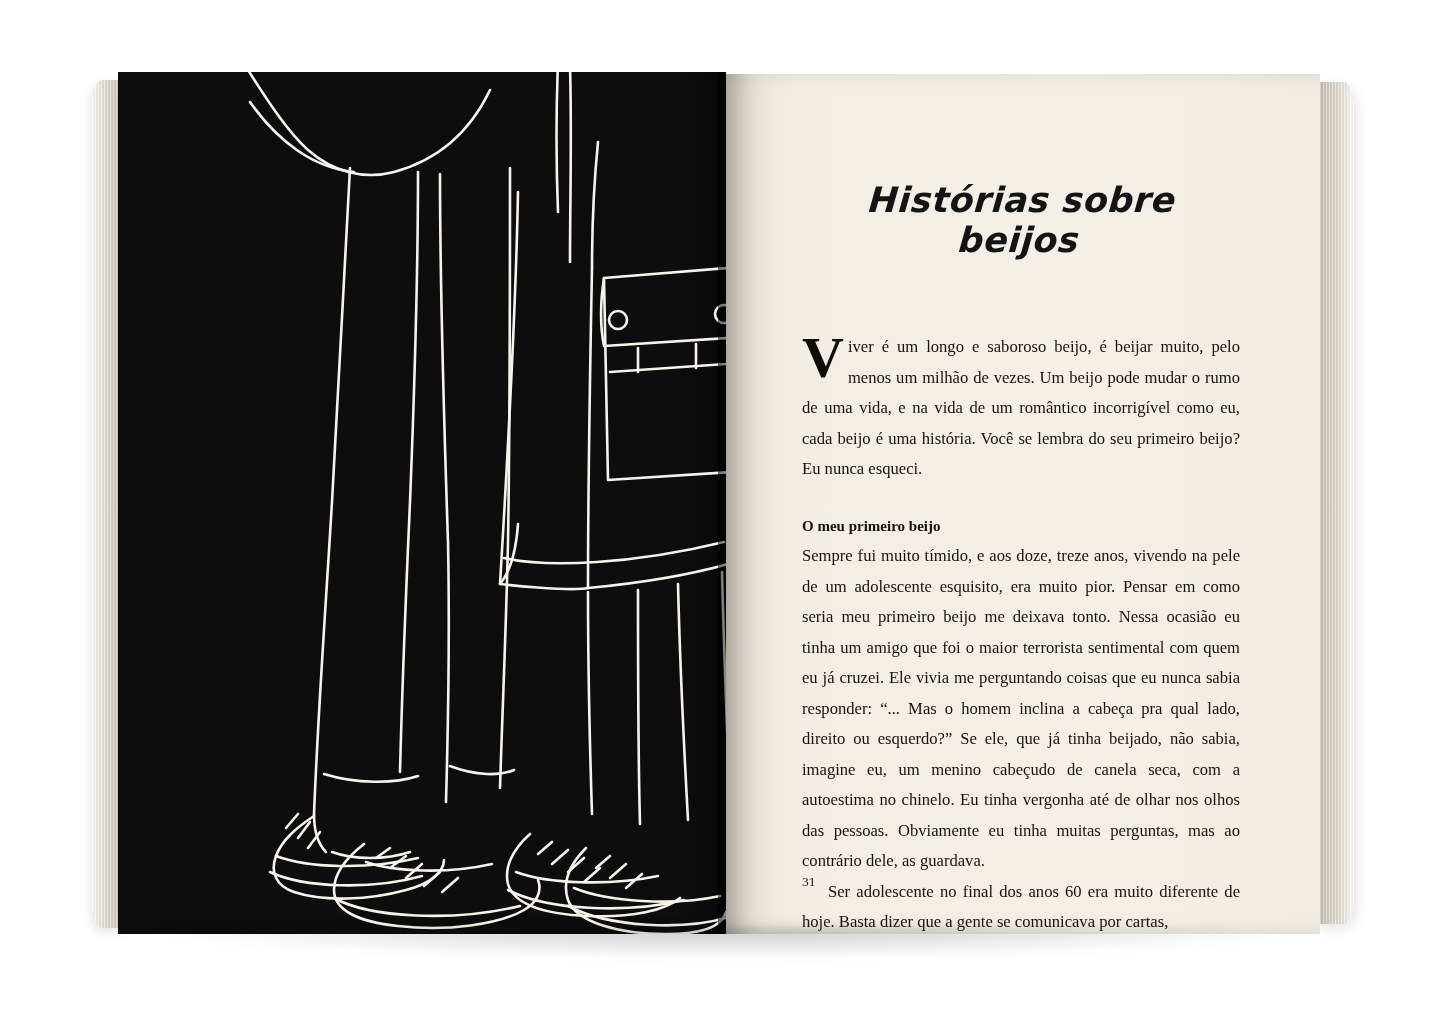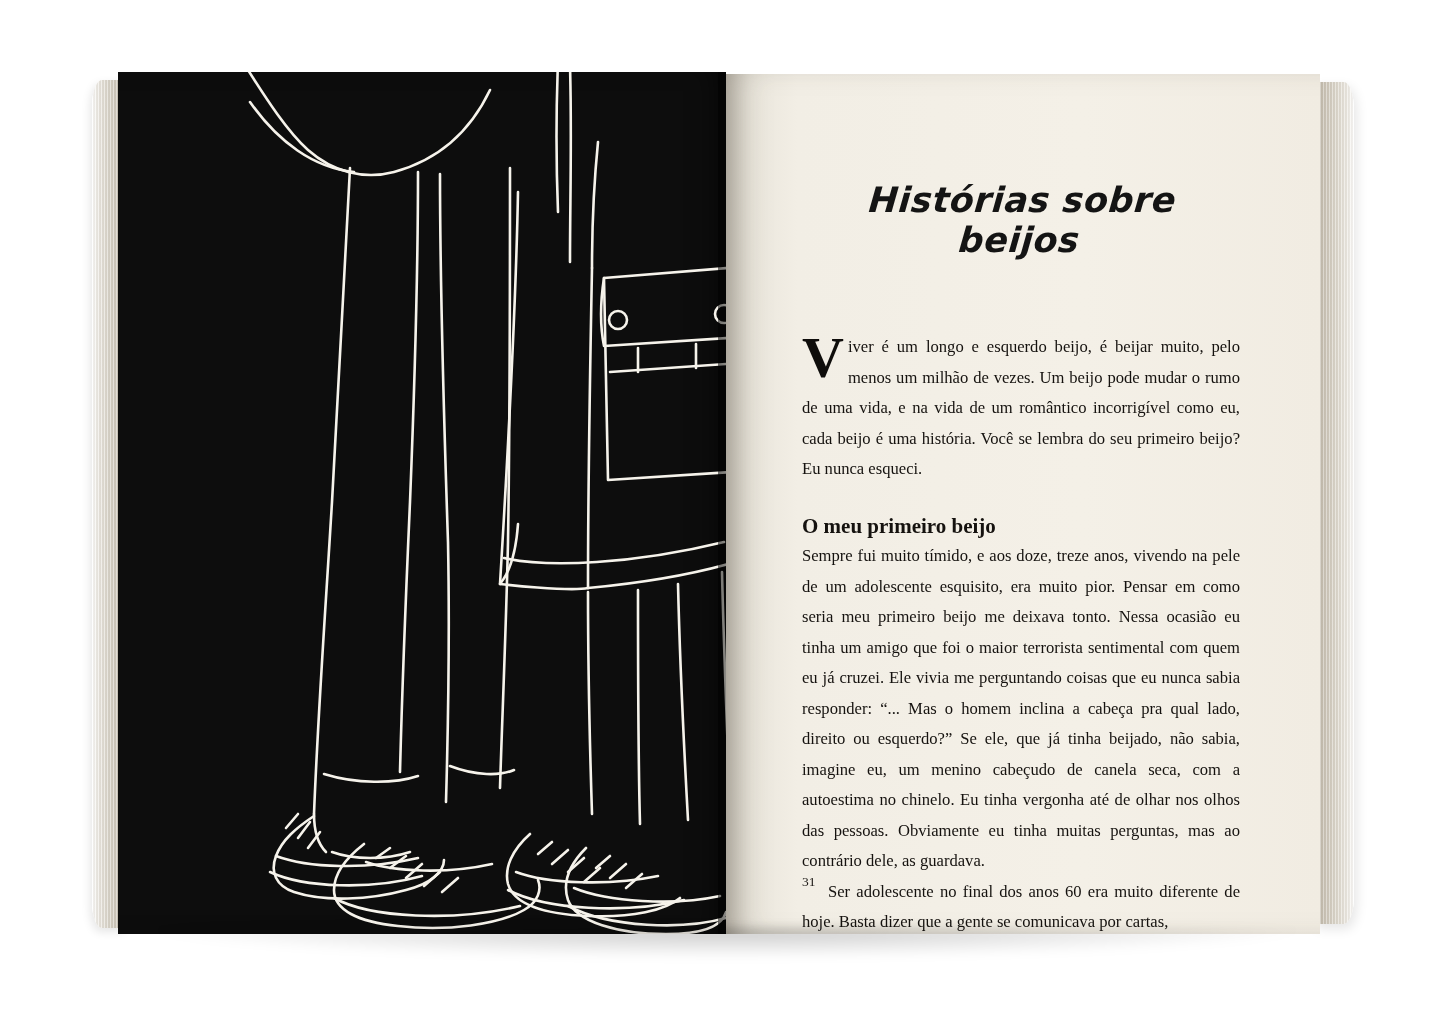--- a/index.html
+++ b/index.html
@@ -158,21 +158,21 @@
     font-size: 58px;
     line-height: 47px;
     font-weight: 700;
     padding: 2px 4px 0 0;
     color: #0f0d0b;
   }
 
   .sub-head {
     font-weight: 700;
     margin-top: 26px !important;
-    font-size: 21px;
+    font-size: 15px;
   }
 
   .indent {
     text-indent: 26px;
   }
 
   .page-number {
     position: absolute;
     right: 0px;
     top: 800px;
@@ -282,21 +282,21 @@
       <div class="spine-shadow"></div>
     </div>
 
     <div class="page-right">
       <div class="inner">
         <h1 class="chapter-title">Histórias sobre beijos</h1>
 
         <div class="body-text">
           <p class="dropcap-para">
             <span class="dropcap">V</span>
-            <span>iver é um longo e esquerdo beijo, é beijar muito, pelo menos um milhão de vezes. Um beijo pode mudar o rumo de uma vida, e na vida de um romântico incorrigível como eu, cada beijo é uma história. Você se lembra do seu primeiro beijo? Eu nunca esqueci.</span>
+            <span>iver é um longo e saboroso beijo, é beijar muito, pelo menos um milhão de vezes. Um beijo pode mudar o rumo de uma vida, e na vida de um romântico incorrigível como eu, cada beijo é uma história. Você se lembra do seu primeiro beijo? Eu nunca esqueci.</span>
           </p>
 
           <p class="sub-head">O meu primeiro beijo</p>
 
           <p>Sempre fui muito tímido, e aos doze, treze anos, vivendo na pele de um adolescente esquisito, era muito pior. Pensar em como seria meu primeiro beijo me deixava tonto. Nessa ocasião eu tinha um amigo que foi o maior terrorista sentimental com quem eu já cruzei. Ele vivia me perguntando coisas que eu nunca sabia responder: “... Mas o homem inclina a cabeça pra qual lado, direito ou esquerdo?” Se ele, que já tinha beijado, não sabia, imagine eu, um menino cabeçudo de canela seca, com a autoestima no chinelo. Eu tinha vergonha até de olhar nos olhos das pessoas. Obviamente eu tinha muitas perguntas, mas ao contrário dele, as guardava.</p>
 
           <p class="indent">Ser adolescente no final dos anos 60 era muito diferente de hoje. Basta dizer que a gente se comunicava por cartas,</p>
         </div>
 
         <div class="page-number">31</div>

